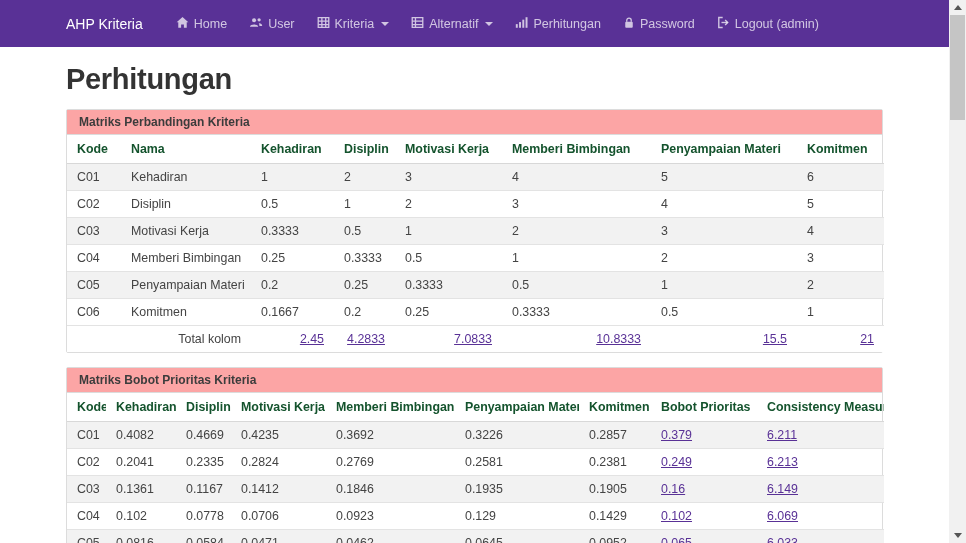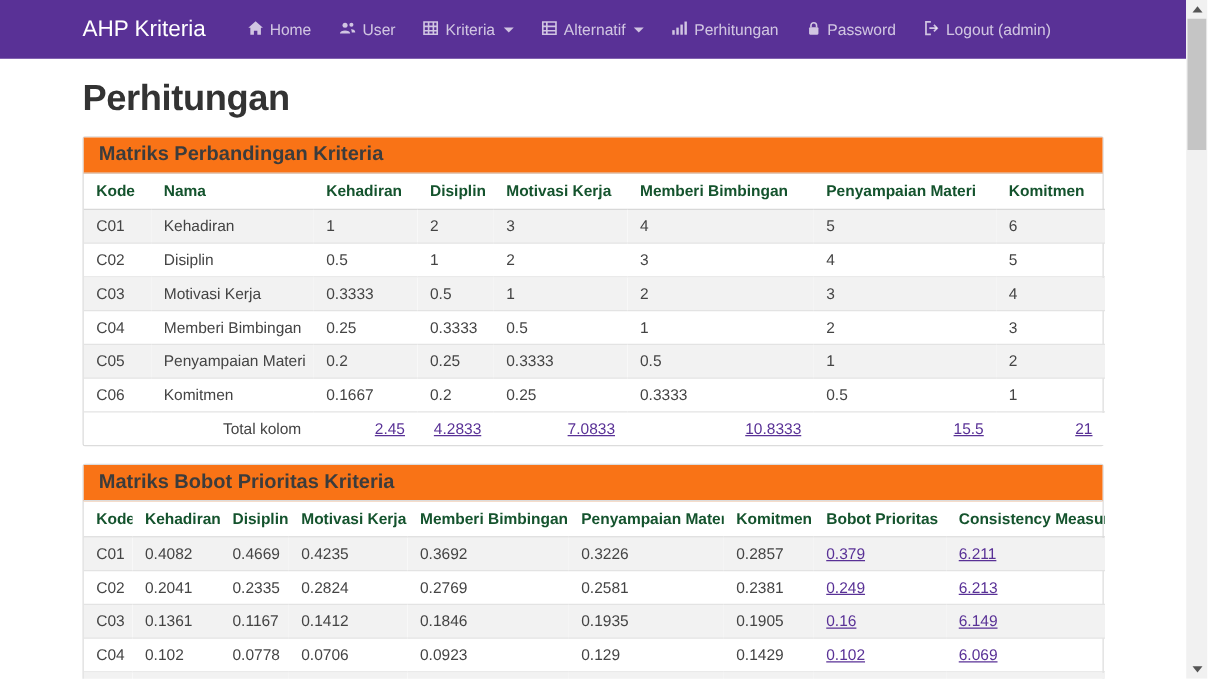--- a/index.html
+++ b/index.html
@@ -15,21 +15,21 @@
   
   .navbar {
     height: 47px;
     background: #593196;
     display: flex;
     align-items: center;
     padding: 0 66px;
   }
   .brand {
     color: #ffffff;
-    font-size: 18px;
+    font-size: 14px;
     margin-right: 22px;
     text-decoration: none;
     white-space: nowrap;
   }
   .nav-items { display: flex; align-items: flex-start; list-style: none; }
   .nav-item {
     color: rgba(255,255,255,0.72);
     font-size: 12.5px;
     padding: 6px 11px;
     display: flex;
@@ -57,24 +57,24 @@
     letter-spacing: -0.3px;
     margin-bottom: 13px;
   }
   .card {
     border: 1px solid #dcdcdc;
     border-radius: 2px;
     margin-bottom: 14px;
     background: #fff;
   }
   .card-header {
-    background: #f97316;
+    background: #fca5a5;
     border-bottom: 1px solid #dcdcdc;
     padding: 5px 12px;
-    font-size: 16px;
+    font-size: 12px;
     font-weight: bold;
     color: #3c3c3c;
   }
   table { border-collapse: collapse; width: 100%; table-layout: fixed; font-size: 12.4px; }
   th {
     text-align: left;
     font-weight: bold;
     color: #14532d;
     padding: 7px 10px;
     border-bottom: 1px solid #d8d8d8;

